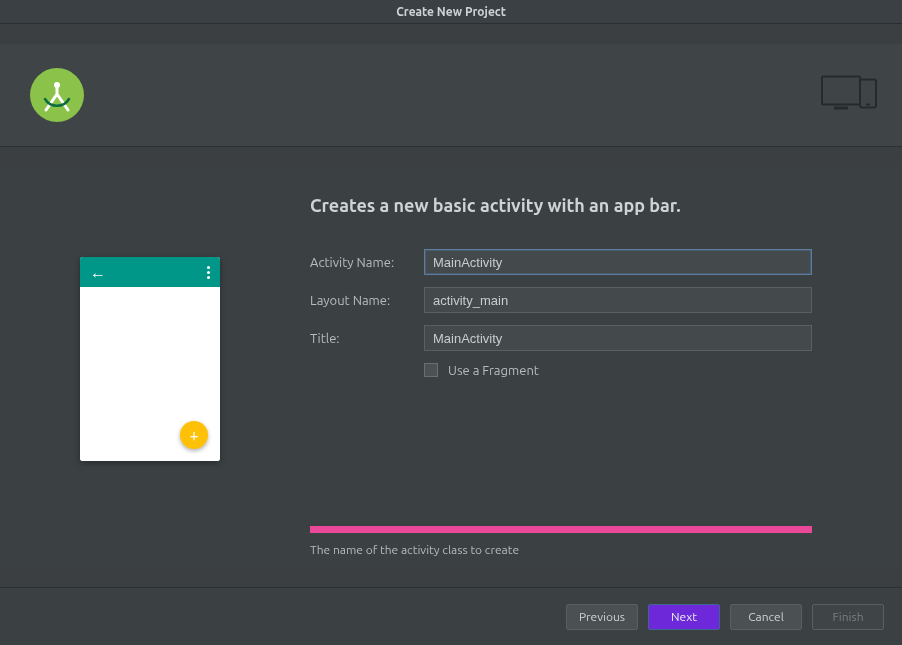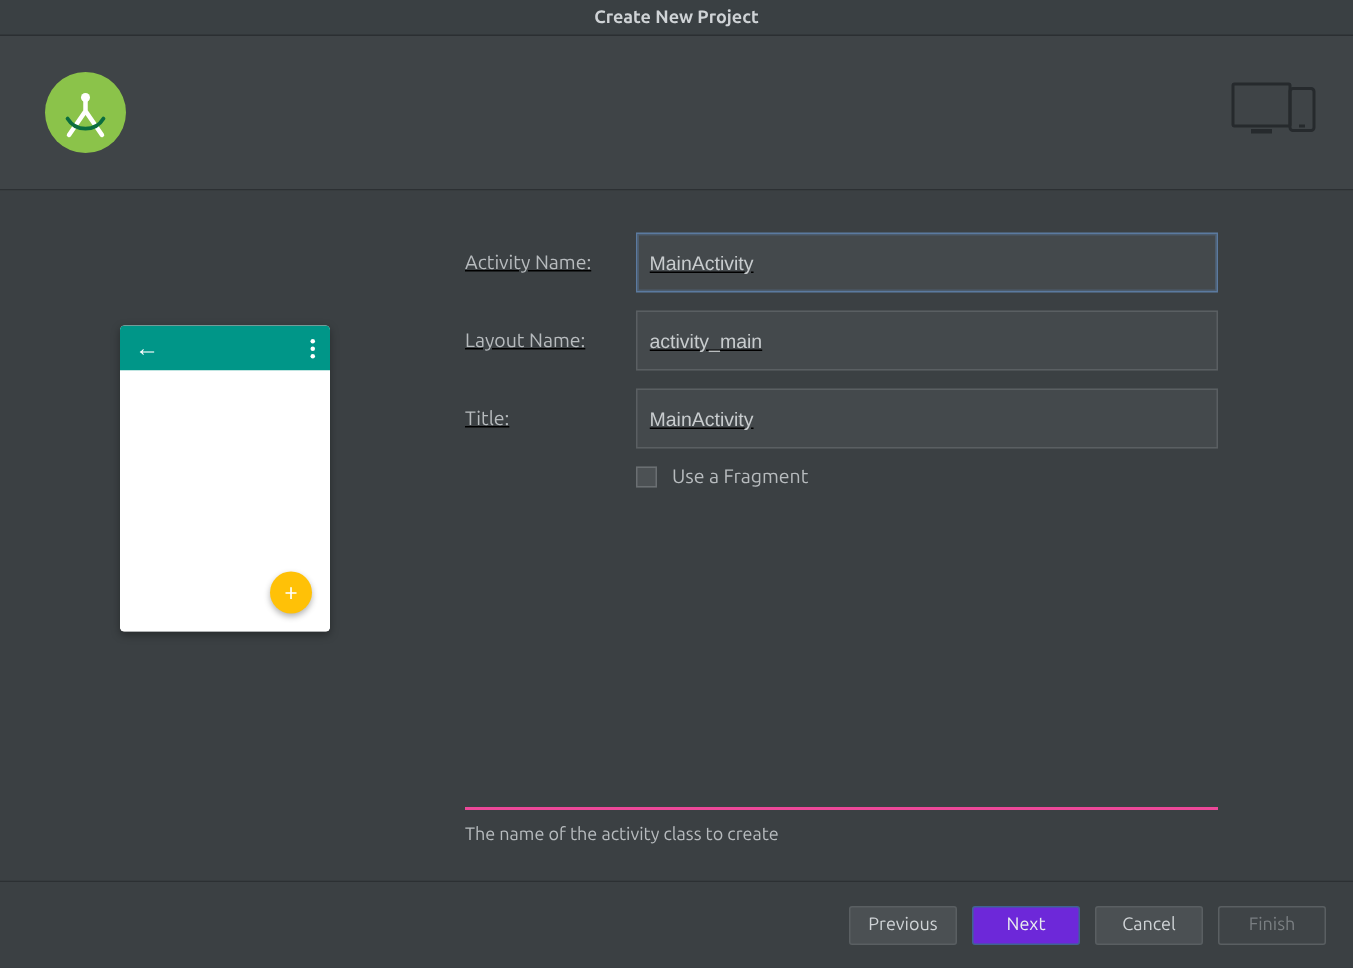--- a/index.html
+++ b/index.html
@@ -1,45 +1,45 @@
 <!DOCTYPE html>
 <html><head>
 <meta charset="utf-8">
 <style>
   * { box-sizing: border-box; margin: 0; padding: 0; }
   html, body { width: 902px; height: 645px; overflow: hidden; font-family: "Segoe UI", "Ubuntu", "Roboto", sans-serif; background:#3b3f42; }
-  .window { width:902px; height:645px; display:flex; flex-direction:column; }
+  .window { width:902px; height:645px; display:flex; flex-direction:column;gap:20px; }
   .titlebar { height:24px; background:#3a4043; color:#cfd3d6; font-size:12px; font-weight:600; display:flex; align-items:center; justify-content:center; border-bottom:1px solid #2b2f32; }
   .header { display:flex; align-items:center; gap:18px; padding:24px 30px; background:#3f4447; border-bottom:1px solid #2c3033; position:relative; }
   .logo { width:54px; height:54px; border-radius:50%; background:#8bc34a; display:flex; align-items:center; justify-content:center; }
   .logo svg { width:36px; height:36px; }
   .header h1 { color:#e8ecef; font-size:24px; font-weight:400; }
   .device-icon { position:absolute; right:22px; top:50%; transform:translateY(-50%);} 
   .device-icon svg { width:60px; height:42px; }
   .content { flex:1; background:#3b4043; display:flex; padding:0 0 0 0; position:relative; }
   .preview-col { width:300px; display:flex; justify-content:center; padding-top:90px; }
   .phone { width:140px; height:204px; background:#fff; border-radius:3px; box-shadow:0 2px 6px rgba(0,0,0,0.35); display:flex; flex-direction:column; overflow:hidden; }
   .appbar { height:30px; background:#009688; display:flex; align-items:center; justify-content:space-between; padding:0 10px; }
   .back-arrow { color:#fff; font-size:16px; line-height:1; }
   .kebab { display:flex; flex-direction:column; gap:2px; }
   .kebab span { width:3px; height:3px; border-radius:50%; background:#fff; display:block; }
   .phone-body { flex:1; position:relative; background:#fff; }
   .fab { position:absolute; right:12px; bottom:12px; width:28px; height:28px; background:#ffc107; border-radius:50%; display:flex; align-items:center; justify-content:center; color:#fff; font-size:16px; line-height:1; box-shadow:0 2px 4px rgba(0,0,0,0.3); }
 
   .form-col { flex:1; padding:28px 90px 0 10px; }
   .form-heading { color:#cfd3d6; font-size:18px; font-weight:700; margin-bottom:34px; }
-  .form-row { display:flex; align-items:center; margin-bottom:12px;text-decoration:underline; }
+  .form-row { display:flex; align-items:center; margin-bottom:12px; }
   .form-label { width:114px; color:#b7bbbe; font-size:13px; }
-  .form-input { flex:1; height:40px; background:#44494c; border:1px solid #5a5f62; color:#c8ccce; font-size:13px; padding:0 8px; outline:none; }
+  .form-input { flex:1; height:26px; background:#44494c; border:1px solid #5a5f62; color:#c8ccce; font-size:13px; padding:0 8px; outline:none; }
   .form-input.focused { border:1px solid #5b7aa0; box-shadow:0 0 0 1px rgba(91,122,160,0.4) inset; }
   .checkbox-row { display:flex; align-items:center; margin-top:6px; padding-left:114px; gap:10px; }
   .checkbox { width:14px; height:14px; background:#4c5154; border:1px solid #6a6f72; }
   .checkbox-label { color:#b7bbbe; font-size:13px;text-align:right; }
 
-  .hint-section { position:absolute; left:310px; right:90px; bottom:24px; border-top:2px solid #ec4899; padding-top:10px; }
+  .hint-section { position:absolute; left:310px; right:90px; bottom:11px; border-top:7px solid #ec4899; padding-top:10px; }
   .hint-text { color:#b7bbbe; font-size:12px; }
 
   .footer { height:58px; background:#3b4043; border-top:1px solid #2c3033; display:flex; align-items:center; justify-content:flex-end; gap:10px; padding:16px 18px; }
   .btn { min-width:72px; height:26px; border:1px solid #5a5f62; background:#4b5053; color:#cfd3d6; font-size:12px; display:flex; align-items:center; justify-content:center; cursor:pointer; border-radius:2px; }
   .btn.primary { background:#6d28d9; border-color:#3f6393; color:#e8ecef; }
   .btn.disabled { color:#7a7f82; background:#3f4447; cursor:default; }
 </style>
 </head>
 <body>
 
@@ -81,20 +81,21 @@
         </div>
         <div class="phone-body">
           <div class="fab">
             <span>+</span>
           </div>
         </div>
       </div>
     </div>
 
     <div class="form-col">
+      <div class="form-heading">Creates a new basic activity with an app bar.</div>
 
       <div class="form-row">
         <div class="form-label">Activity Name:</div>
         <input class="form-input focused" value="MainActivity" style="">
       </div>
 
       <div class="form-row">
         <div class="form-label">Layout Name:</div>
         <input class="form-input" value="activity_main" style="">
       </div>

